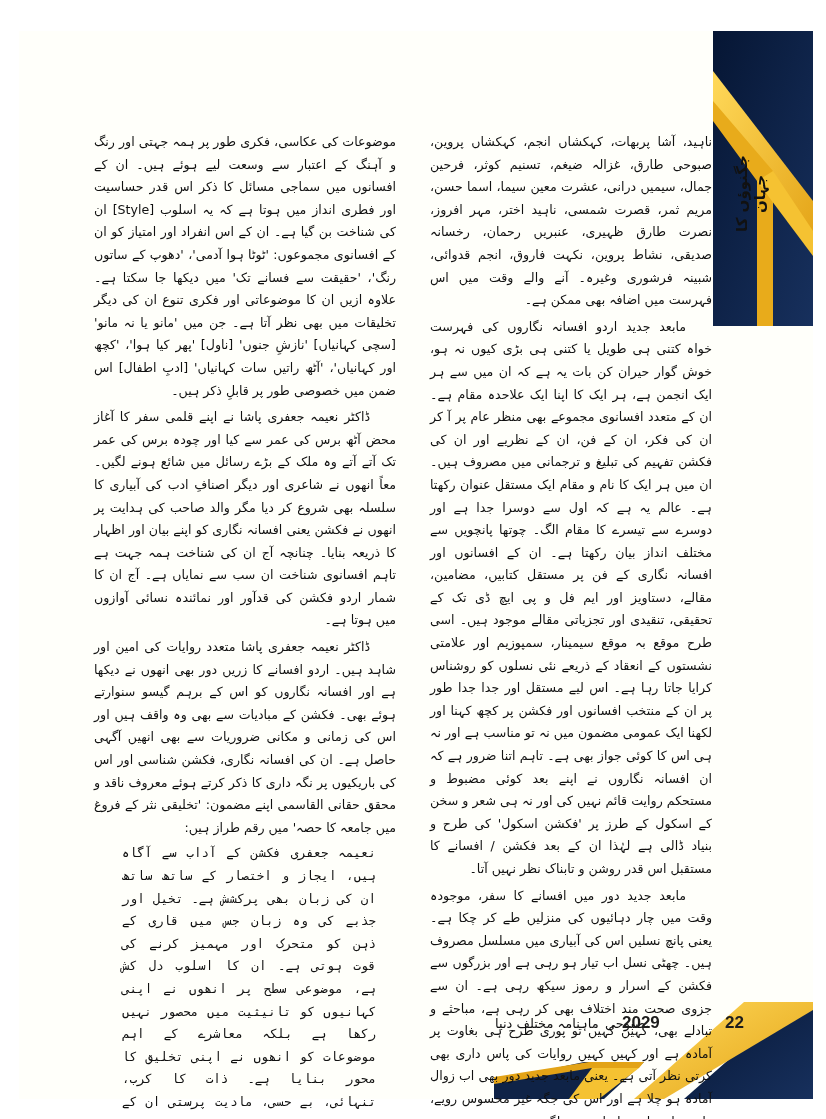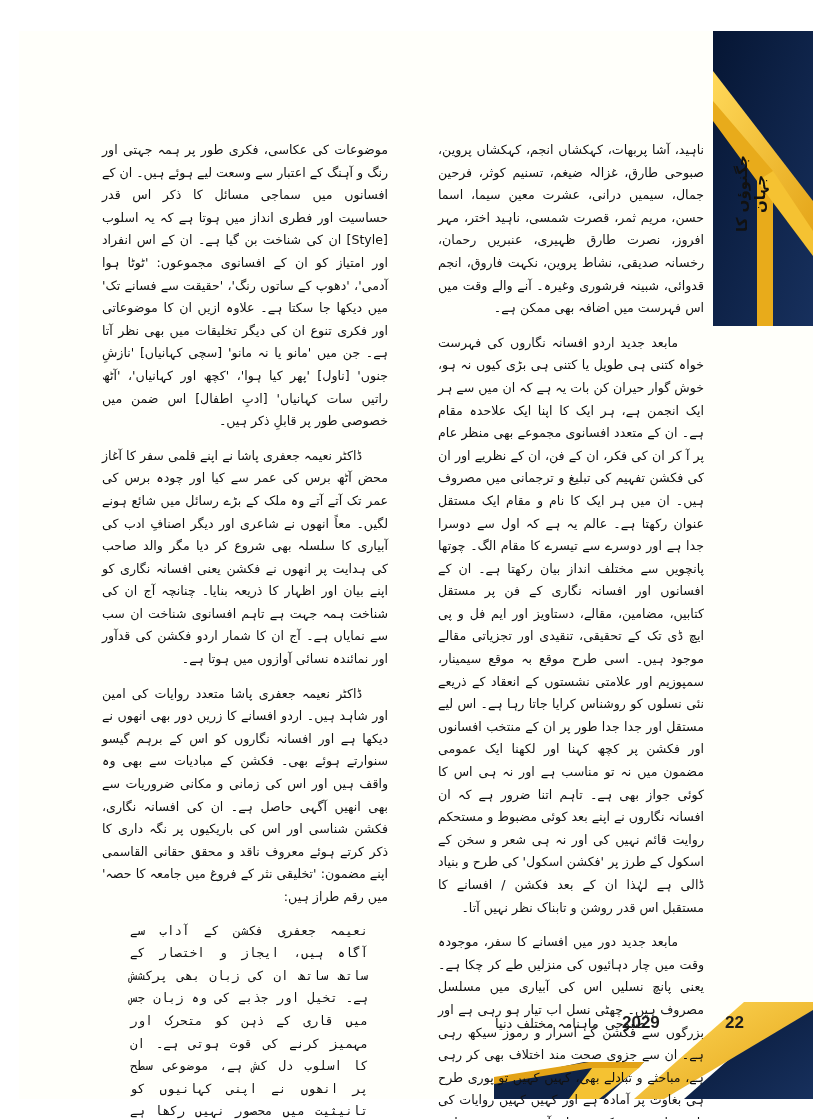--- a/index.html
+++ b/index.html
@@ -6,21 +6,21 @@
   body { width:826px; height:1119px; background:#ffffff; position:relative; overflow:hidden;
          font-family:"DejaVu Sans", sans-serif; }
   .page { position:absolute; left:19px; top:31px; width:794px; height:1068px; background:#fffffa; overflow:hidden; }
   .deco-right { position:absolute; left:713px; top:31px; width:100px; height:295px; }
   .deco-bottom { position:absolute; left:494px; top:1002px; width:319px; height:97px; }
   .side-label { position:absolute; left:733px; top:146px; width:28px; height:96px;
                 writing-mode:vertical-rl; transform:rotate(180deg);
                 font-size:15px; color:#111; text-align:center; direction:rtl; font-weight:bold; }
   .col { position:absolute; direction:rtl; text-align:justify; text-align-last:right; color:#111;
          font-size:12.6px; line-height:22.6px; }
-  .col p { margin:12px; }
+  .col p { margin:4px; }
   .col-right { left:426px; top:127px; width:290px; }
   .col-left { left:90px; top:127px; width:310px; }
   .indent { text-indent:26px; }
   .quote { padding-right:20px; padding-left:28px; margin-top:0;font-family:Liberation Mono, monospace; }
   .footer { position:absolute; top:1010px; height:26px; display:flex; align-items:center; }
   .f-magazine { left:495px; font-size:13px; direction:rtl; color:#111; }
   .f-month { left:605px; font-size:13px; direction:rtl; color:#111; }
   .f-year { left:622px; font-family:"Liberation Sans", sans-serif; font-weight:bold; font-size:17px; color:#1c1c1c; }
   .f-page { left:697px; font-family:"Liberation Sans", sans-serif; font-weight:bold; font-size:17px; color:#1c1c1c;margin-left:28px; }
 </style>

